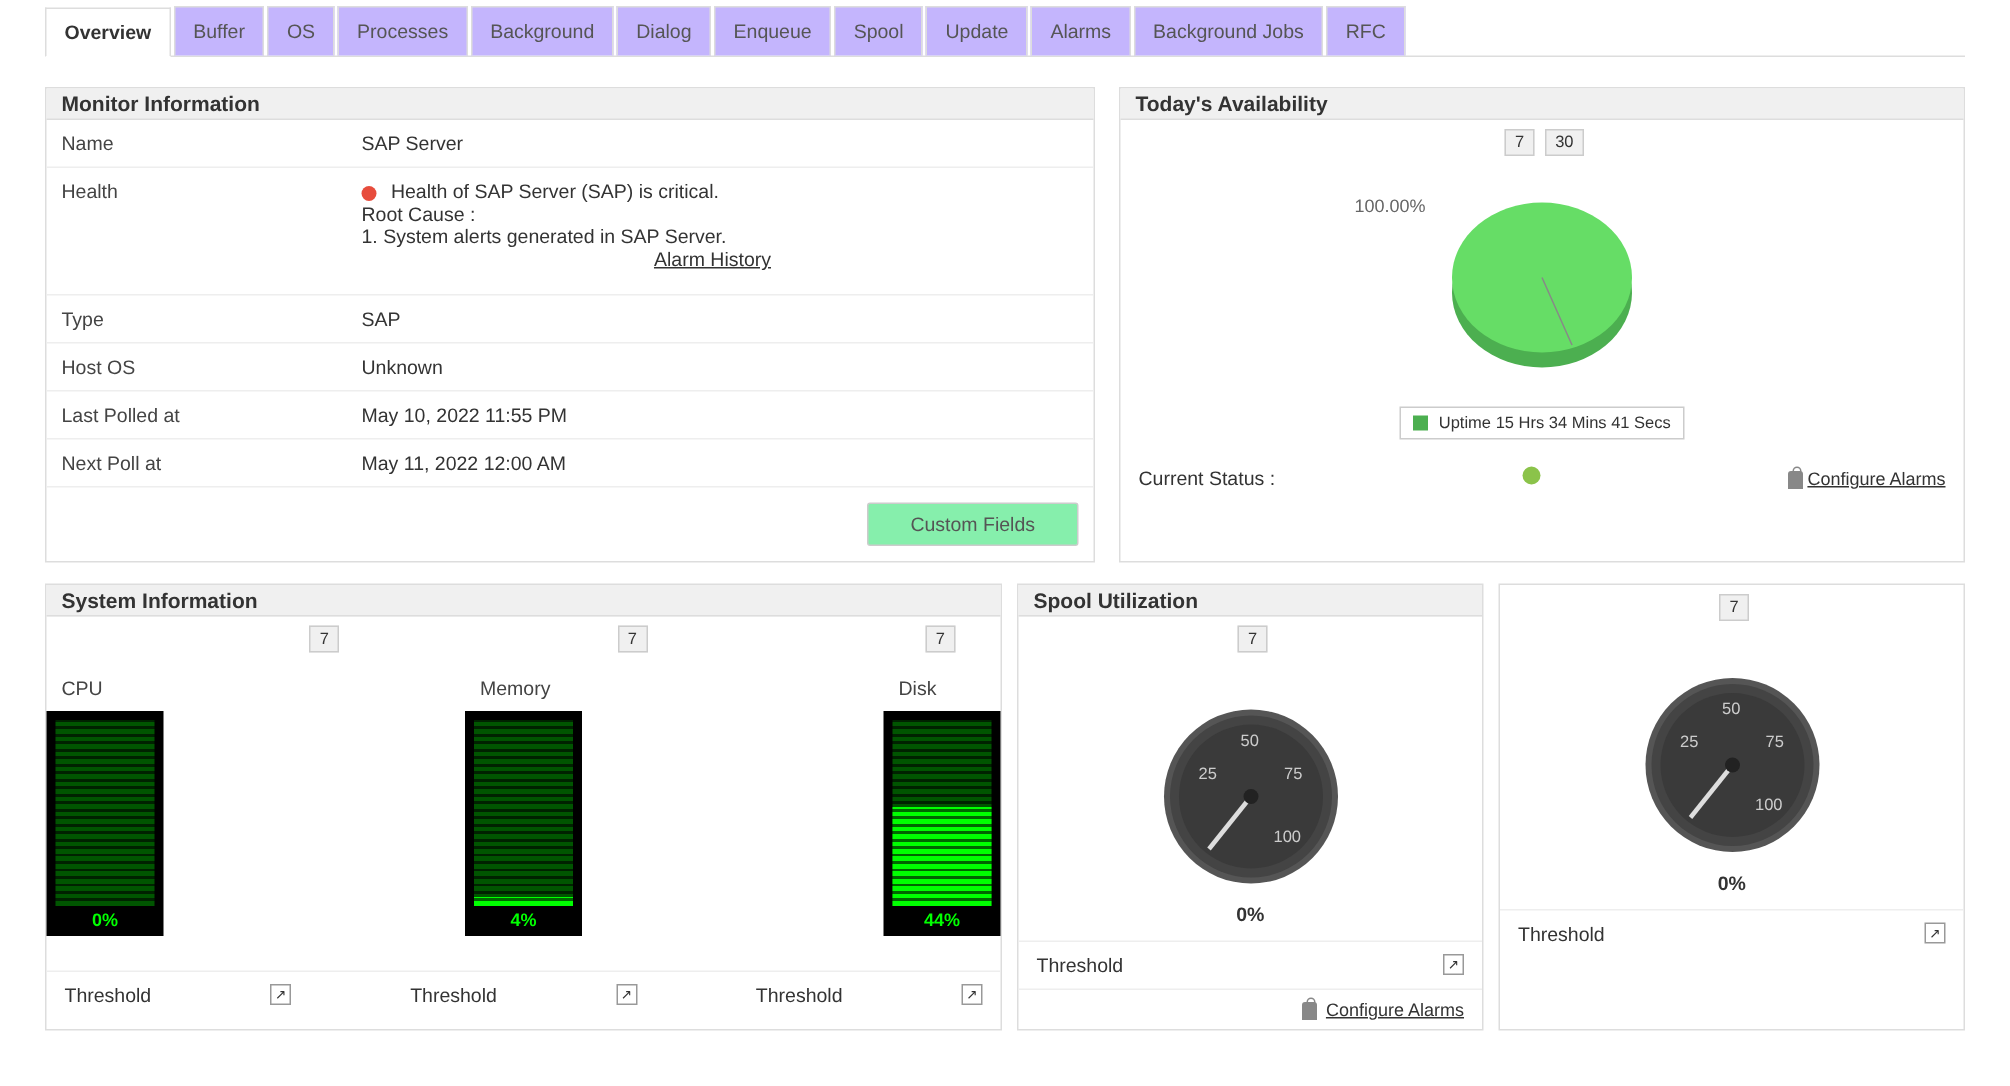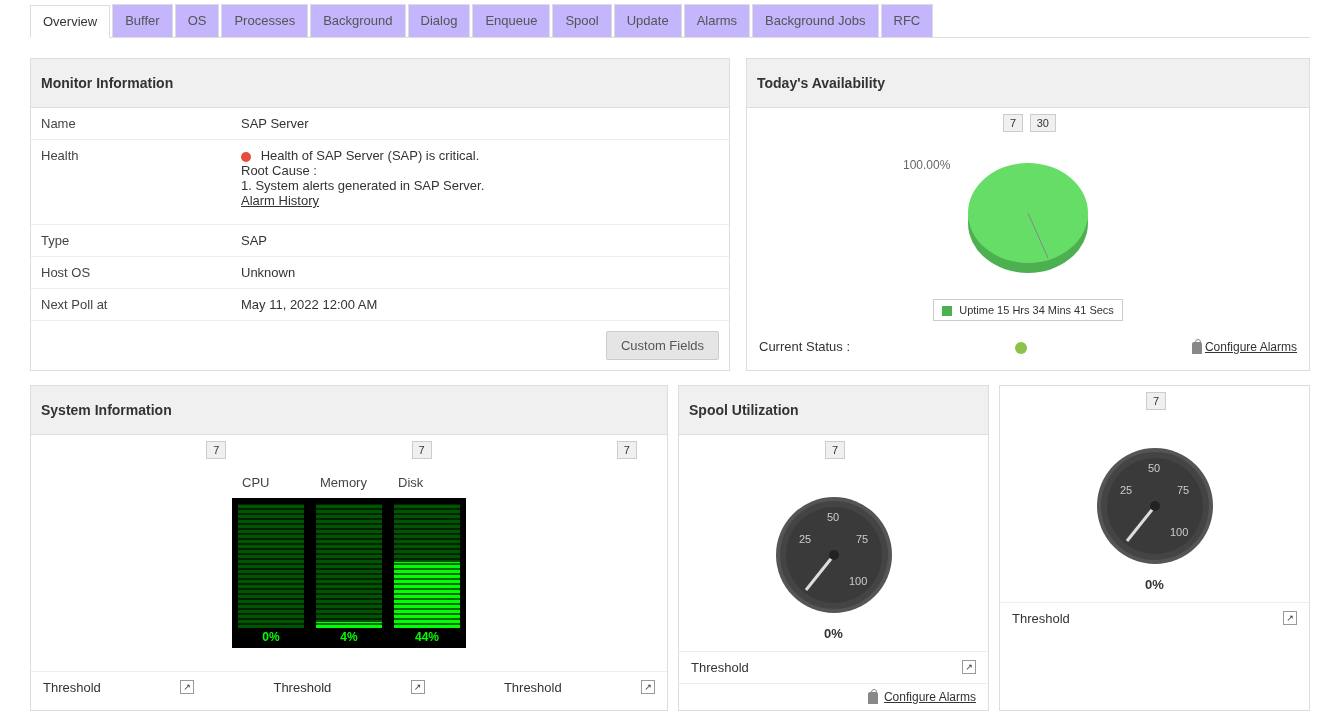--- a/index.html
+++ b/index.html
@@ -1,49 +1,49 @@
 <!DOCTYPE html>
 <html><head>
 <meta charset="utf-8">
 <style>
 * { box-sizing: border-box; margin: 0; padding: 0; }
 body { font-family: Arial, sans-serif; font-size: 13px; color: #333; background: #fff; padding: 4px 30px 10px 30px; }
 .tabs { display: flex; border-bottom: 1px solid #ddd; }
 .tab { padding: 8px 12px; cursor: pointer; color: #555; background: #c4b5fd; border: 1px solid #ddd; border-bottom: none; margin-right: 2px; font-size: 13px; }
-.tab.active { background: #fff; color: #333; font-weight: normal; border-bottom: 1px solid #fff; position: relative; top: 1px; }
+.tab.active { background: #fff; color: #333; font-weight: bold; border-bottom: 1px solid #fff; position: relative; top: 1px; }
 .row1 { display: flex; gap: 16px; margin-top: 20px; }
 .panel { border: 1px solid #ddd; }
-.panel-header { background: #f0f0f0; padding: 16px 10px; font-weight: bold; font-size: 14px; border-bottom: 1px solid #ddd; }
+.panel-header { background: #f0f0f0; padding: 2px 10px; font-weight: bold; font-size: 14px; border-bottom: 1px solid #ddd; }
 .monitor-info { flex: 0 0 700px; }
 .availability { flex: 1; }
 .info-table { width: 100%; }
 .info-row { display: flex; border-bottom: 1px solid #eee; padding: 8px 10px; }
 .info-row:last-child { border-bottom: none; }
 .info-label { flex: 0 0 200px; color: #444; }
 .info-value { flex: 1; }
 .health-dot { display: inline-block; width: 10px; height: 10px; border-radius: 50%; background: #e74c3c; margin-right: 6px; vertical-align: middle; }
 .status-dot-green { display: inline-block; width: 12px; height: 12px; border-radius: 50%; background: #8bc34a; }
 .link { color: #333; text-decoration: underline; cursor: pointer; }
-.alarm-history { text-align: left; padding: 0 10px 8px 0; }
+.alarm-history { text-align: center; padding: 0 10px 8px 0; }
 .custom-fields-row { text-align: right; padding: 10px; }
-.btn { background: #e5e5e5; border: 1px solid #ccc; padding: 6px 14px; cursor: pointer; font-size: 13px; color: #555; border-radius: 2px; }
+.btn { background: #86efac; border: 1px solid #ccc; padding: 6px 28px; cursor: pointer; font-size: 13px; color: #555; border-radius: 2px; }
 .time-btns { text-align: center; padding: 6px 10px; }
 .time-btn { display: inline-block; background: #f0f0f0; border: 1px solid #ccc; padding: 2px 6px; font-size: 11px; cursor: pointer; margin-left: 3px; }
 .pie-container { text-align: center; padding: 10px 0 10px 0; position: relative; }
 .pie-label { position: absolute; left: 156px; top: 20px; font-size: 12px; color: #666; }
 .legend-box { display: inline-block; border: 1px solid #ccc; padding: 4px 8px; font-size: 11px; margin-top: 8px; }
 .legend-sq { display: inline-block; width: 10px; height: 10px; background: #4caf50; margin-right: 4px; vertical-align: middle; }
-.status-row { display: flex; justify-content: space-between; align-items: flex-end; padding: 8px 12px; font-size: 13px; }
+.status-row { display: flex; justify-content: space-between; align-items: flex-start; padding: 8px 12px; font-size: 13px; }
 .configure-link { color: #333; text-decoration: underline; font-size: 12px; }
 .icon-alarm { display: inline-block; width: 10px; height: 12px; background: #888; margin-right: 3px; vertical-align: middle; border-radius: 2px 2px 0 0; position: relative; }
 .icon-alarm::before { content:''; position:absolute; top:-3px; left:3px; width:4px; height:4px; border:1px solid #888; border-radius:50%; }
 .row2 { display: flex; gap: 10px; margin-top: 14px; }
 .sys-info { flex: 0 0 638px; }
 .util-panel { flex: 1; }
-.bars-row { display: flex; justify-content: center; padding: 10px 0 20px 0; }
+.bars-row { display: flex; justify-content: space-between; padding: 10px 0 20px 0; }
 .bar-block { text-align: center; }
 .bar-label { font-size: 13px; color: #444; margin-bottom: 8px; text-align: left; padding-left: 10px; }
 .bar-outer { width: 78px; height: 150px; background: #000; display: inline-block; position: relative; padding: 4px; }
 .bar-fill { position: absolute; bottom: 20px; left: 6px; right: 6px; background: repeating-linear-gradient(to top, #0f0 0, #0f0 3px, #060 3px, #060 5px); }
 .bar-bg { position: absolute; top: 6px; left: 6px; right: 6px; bottom: 20px; background: repeating-linear-gradient(to top, #050 0, #050 3px, #020 3px, #020 5px); }
 .bar-pct { position: absolute; bottom: 4px; left: 0; right: 0; text-align: center; color: #0f0; font-size: 12px; font-weight: bold; }
 .threshold-row { display: flex; justify-content: space-between; align-items: flex-start; padding: 8px 12px; border-top: 1px solid #eee; font-size: 13px; }
 .edit-icon { display: inline-block; width: 14px; height: 14px; border: 1px solid #999; font-size: 9px; text-align: center; line-height: 12px; cursor: pointer; }
 .gauge-container { text-align: center; padding: 20px 0 10px 0; }
 .gauge-pct { text-align: center; font-size: 13px; font-weight: bold; margin-top: 8px; }
@@ -92,20 +92,24 @@
       </div>
       <div class="info-row">
         <div class="info-label">Type</div>
         <div class="info-value">SAP</div>
       </div>
       <div class="info-row">
         <div class="info-label">Host OS</div>
         <div class="info-value">Unknown</div>
       </div>
       <div class="info-row">
+        <div class="info-label">Last Polled at</div>
+        <div class="info-value">May 10, 2022 11:55 PM</div>
+      </div>
+      <div class="info-row">
         <div class="info-label">Next Poll at</div>
         <div class="info-value">May 11, 2022 12:00 AM</div>
       </div>
       <div class="custom-fields-row">
         <button class="btn">Custom Fields</button>
       </div>
     </div>
   </div>
 
   <div class="panel availability">

